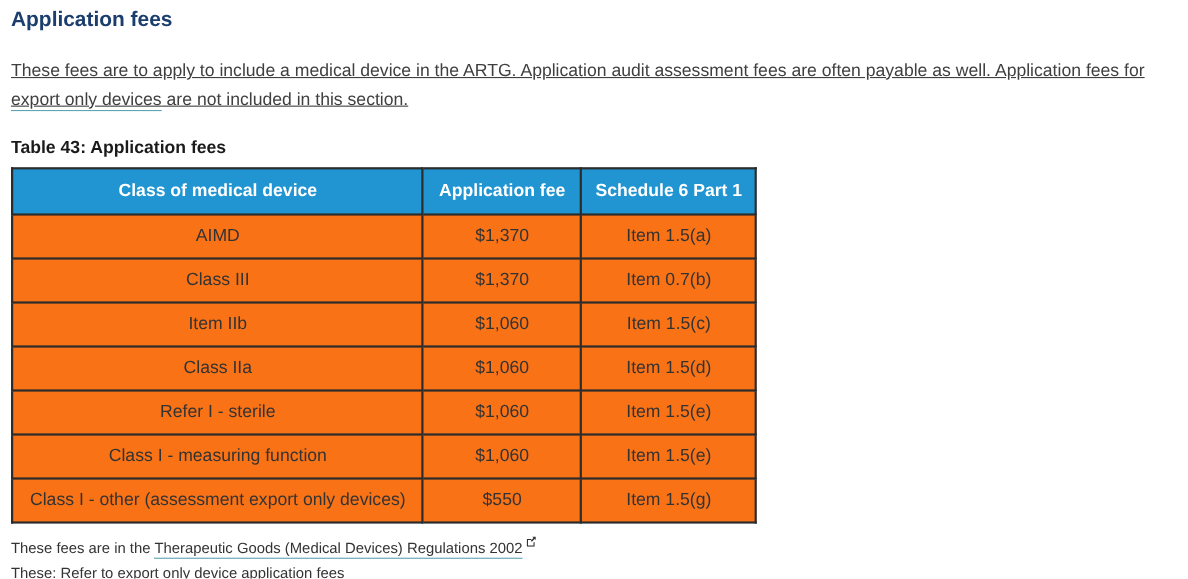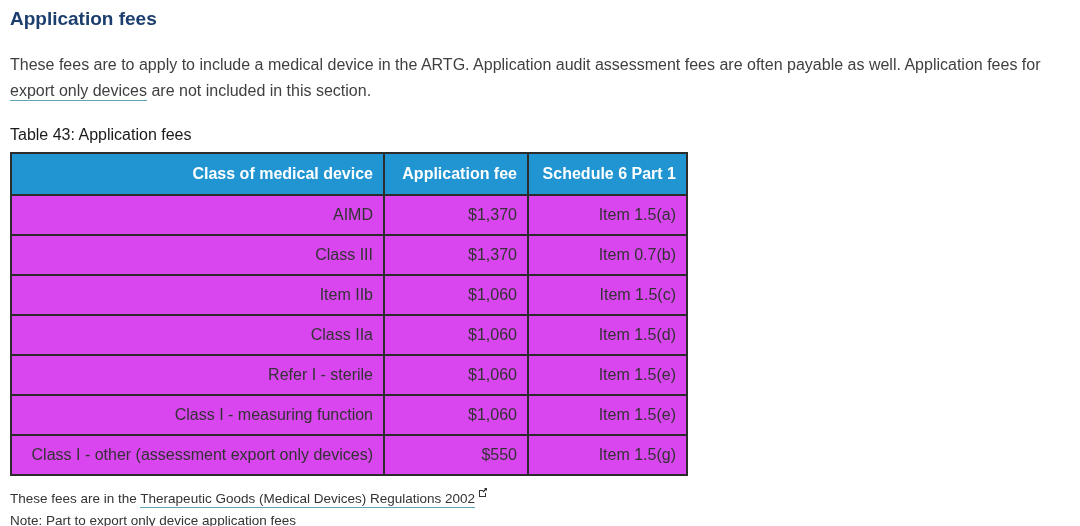--- a/index.html
+++ b/index.html
@@ -19,47 +19,47 @@
     font-family:"Liberation Sans","DejaVu Sans",sans-serif;
     color:var(--body-text);
   }
   .page{padding:6px 10px 0 10px;}
   h2.page-heading{
     font-size:19px;font-weight:bold;color:var(--heading-text);
     margin-top:2px;margin-bottom:0;
   }
   p.intro{
     font-size:16px;line-height:26px;color:var(--body-text);
-    margin-top:22px;width:1062px;
+    margin-top:22px;width:1062px;text-decoration:underline;
   }
   .inline-link{
     color:inherit;text-decoration:none;cursor:pointer;
     border-bottom:1.5px solid var(--link-underline);
     padding-bottom:1px;
   }
   .table-caption{
-    font-size:16px;font-weight:normal;color:var(--caption-text);
+    font-size:16px;font-weight:bold;color:var(--caption-text);
     margin-top:22px;margin-bottom:8px;
   }
   table.fees{
     border-collapse:collapse;table-layout:fixed;
     width:676px;
   }
   table.fees th,table.fees td{
     border:2px solid var(--table-border);
-    text-align:right;vertical-align:middle;
+    text-align:center;vertical-align:middle;
     padding:10px 10px 10px 11px;
     font-size:16px;
   }
   table.fees th{
     background:var(--header-bg);color:var(--header-text);
     font-weight:bold;height:42px;
   }
   table.fees td{
-    background:#d946ef;color:var(--cell-text);height:40px;
+    background:#f97316;color:var(--cell-text);height:40px;
   }
   .footnotes{margin-top:11px;font-size:13.5px;line-height:22px;color:var(--cell-text);}
   .footnote-link{
     color:inherit;text-decoration:none;cursor:pointer;
     border-bottom:1.5px solid var(--link-underline);
     padding-bottom:1px;
   }
   .footnote-link.italic{}
   .ext-icon{
     display:inline-block;margin-left:3px;vertical-align:super;
@@ -128,16 +128,16 @@
         <td>Item 1.5(g)</td>
       </tr>
     </tbody>
   </table>
 
   <div class="footnotes">
     <div><span>These fees are in the </span><a class="footnote-link italic">Therapeutic Goods (Medical Devices) Regulations 2002</a><span class="ext-icon"><svg width="10" height="10" viewBox="0 0 10 10">
             <path d="M1 3 h4 v1 h-3 v5 h5 v-3 h1 v4 h-7 z" fill="#333333"></path>
             <path d="M6 1 h3 v3 L8 3 5.5 5.5 4.5 4.5 7 2 z" fill="#333333"></path>
           </svg></span></div>
-    <div><span>Note: Part to </span><a class="footnote-link">export only device</a><span> application fees</span></div>
+    <div><span>These: Refer to </span><a class="footnote-link">export only device</a><span> application fees</span></div>
   </div>
 
 </div>
 
 </body></html>

